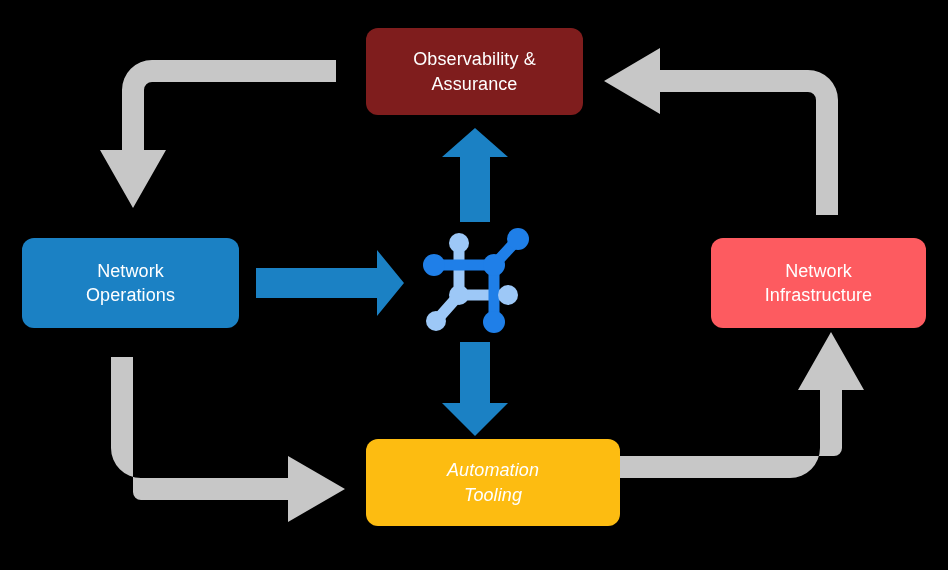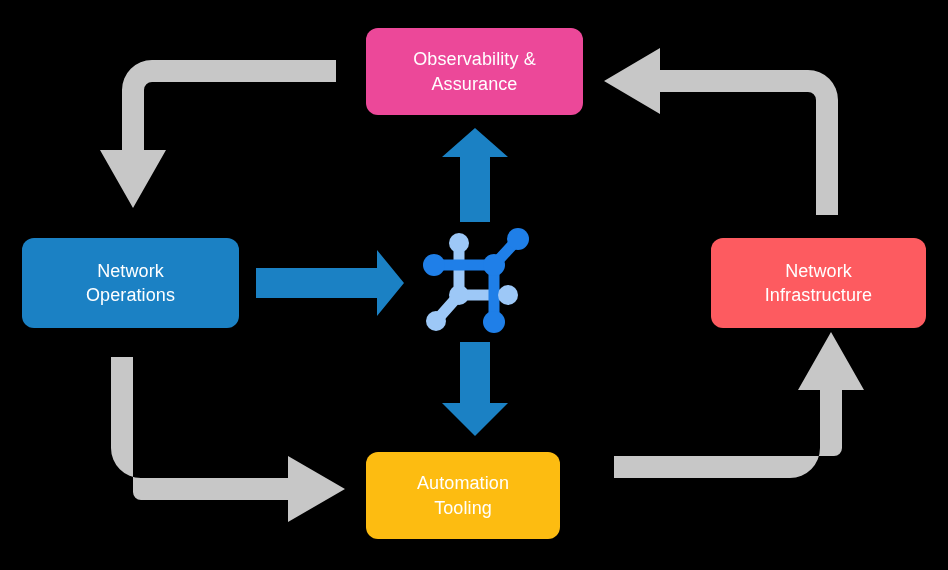--- a/index.html
+++ b/index.html
@@ -44,21 +44,21 @@
   #box-observability {
     left: 366px; top: 28px; width: 217px; height: 87px;
   }
   #box-network-operations {
     left: 22px; top: 238px; width: 217px; height: 90px;
   }
   #box-network-infrastructure {
     left: 711px; top: 238px; width: 215px; height: 90px;
   }
   #box-automation-tooling {
-    left: 366px; top: 452px; width: 194px; height: 87px;
+    left: 366px; top: 439px; width: 254px; height: 87px; font-style: italic;
   }
 </style>
 </head>
 <body>
 
 <div id="canvas">
 
   <svg id="diagram-svg" viewBox="0 0 948 570">
 
     <path fill="#c7c7c7" d="M 336,60 L 152,60
@@ -149,21 +149,21 @@
 
       <g fill="#1f7fe8">
         <circle cx="434" cy="265" r="11"></circle>
         <circle cx="494" cy="265" r="11"></circle>
         <circle cx="518" cy="239" r="11"></circle>
         <circle cx="494" cy="322" r="11"></circle>
       </g>
     </g>
   </svg>
 
-  <div class="node-box" id="box-observability" style="background:#ec4899">
+  <div class="node-box" id="box-observability" style="background:#7f1d1d">
     <span class="node-label">Observability &amp;
 Assurance</span>
   </div>
 
   <div class="node-box" id="box-network-operations" style="background:#1b81c4">
     <span class="node-label">Network
 Operations</span>
   </div>
 
   <div class="node-box" id="box-network-infrastructure" style="background:#fd5b60">

